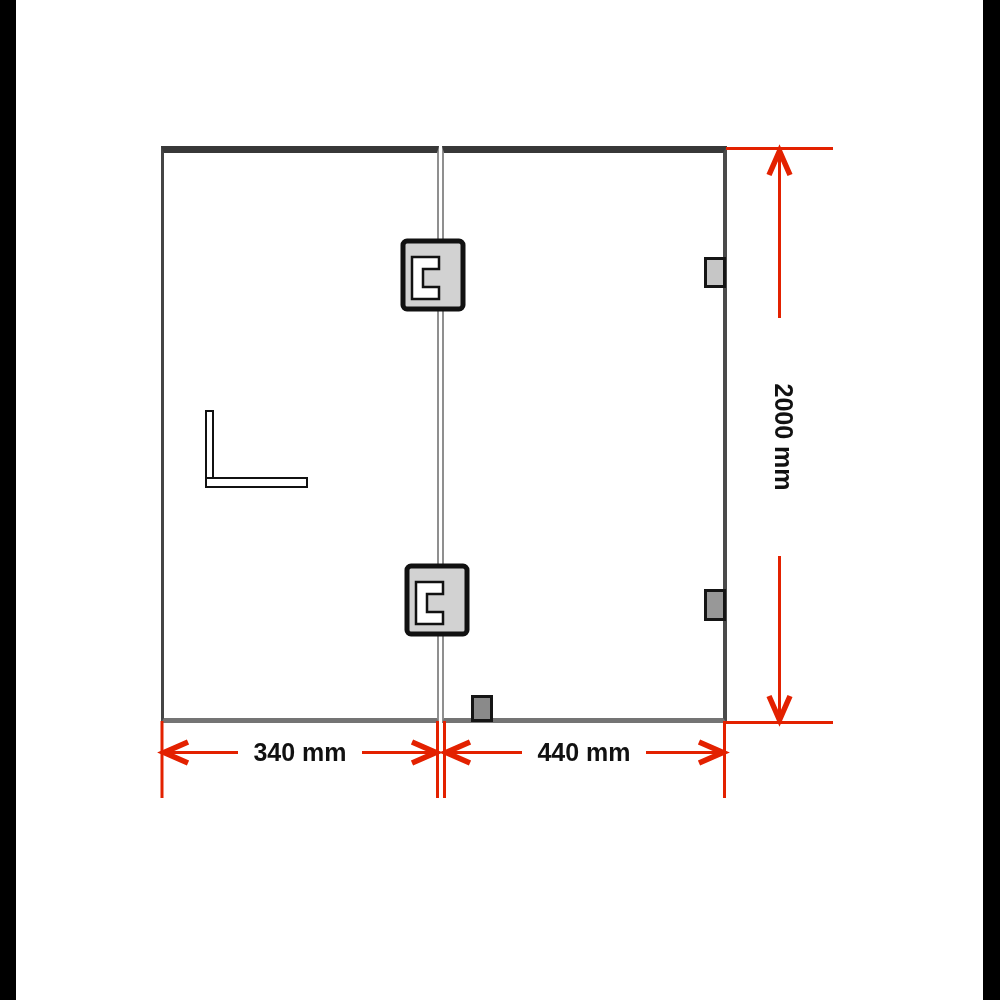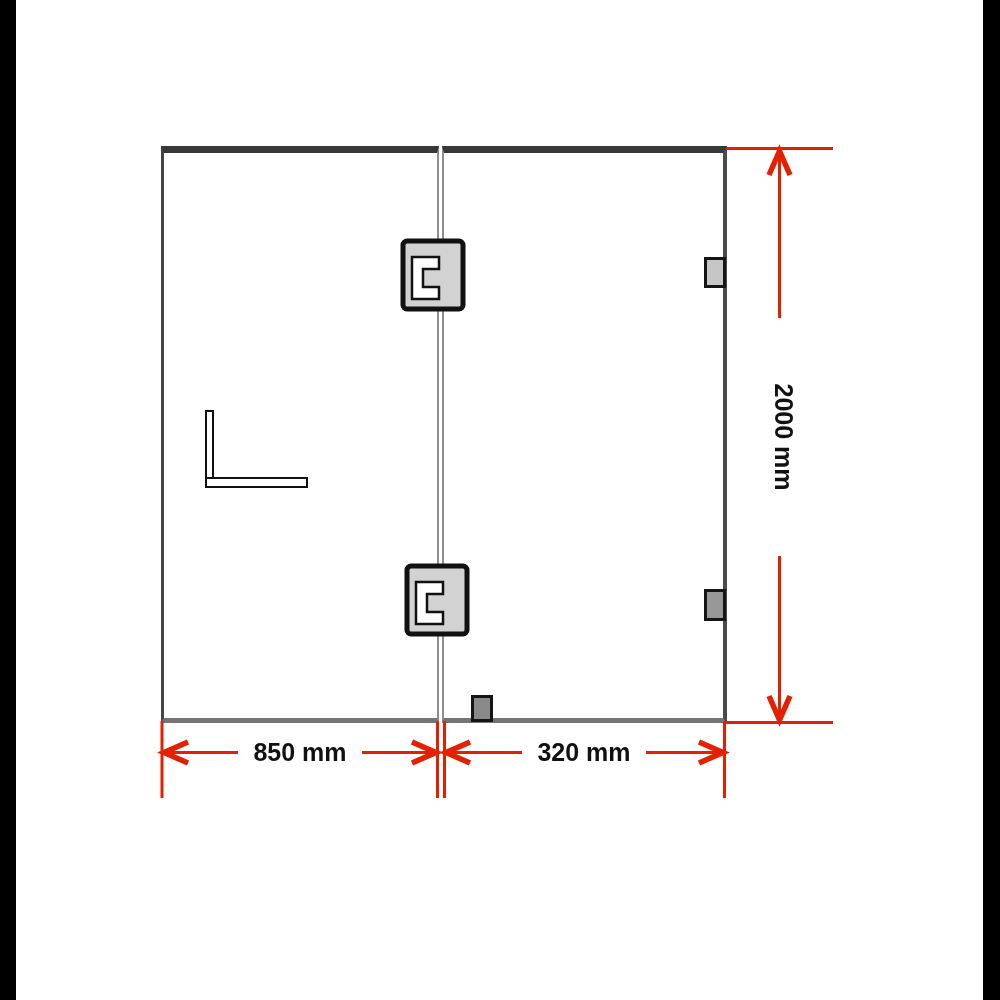--- a/index.html
+++ b/index.html
@@ -94,20 +94,20 @@
     <path d="M12,19 H39 V31 H23 V49 H39 V61 H12 Z" fill="#ffffff" stroke="#111" stroke-width="2.5"></path>
   </svg>
 
   <div id="bracket-top" class="bracket"></div>
   <div id="bracket-bottom" class="bracket"></div>
   <div id="bracket-floor" class="bracket"></div>
 
   <div id="handle-vert" class="handle-bar"></div>
   <div id="handle-horiz" class="handle-bar"></div>
 
-  <div id="label-650" class="dim-label">850 mm</div>
-  <div id="label-440" class="dim-label">320 mm</div>
+  <div id="label-650" class="dim-label">340 mm</div>
+  <div id="label-440" class="dim-label">440 mm</div>
   <div id="label-2000" class="dim-label">2000 mm</div>
 
   <div id="edge-left" class="edge-strip"></div>
   <div id="edge-right" class="edge-strip"></div>
 
 </div>
 
 </body></html>

